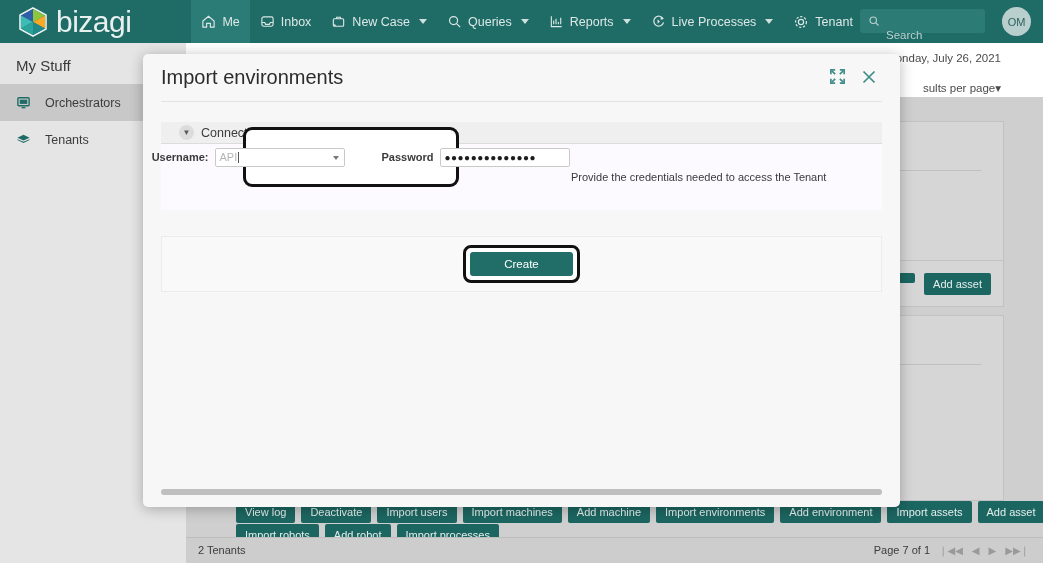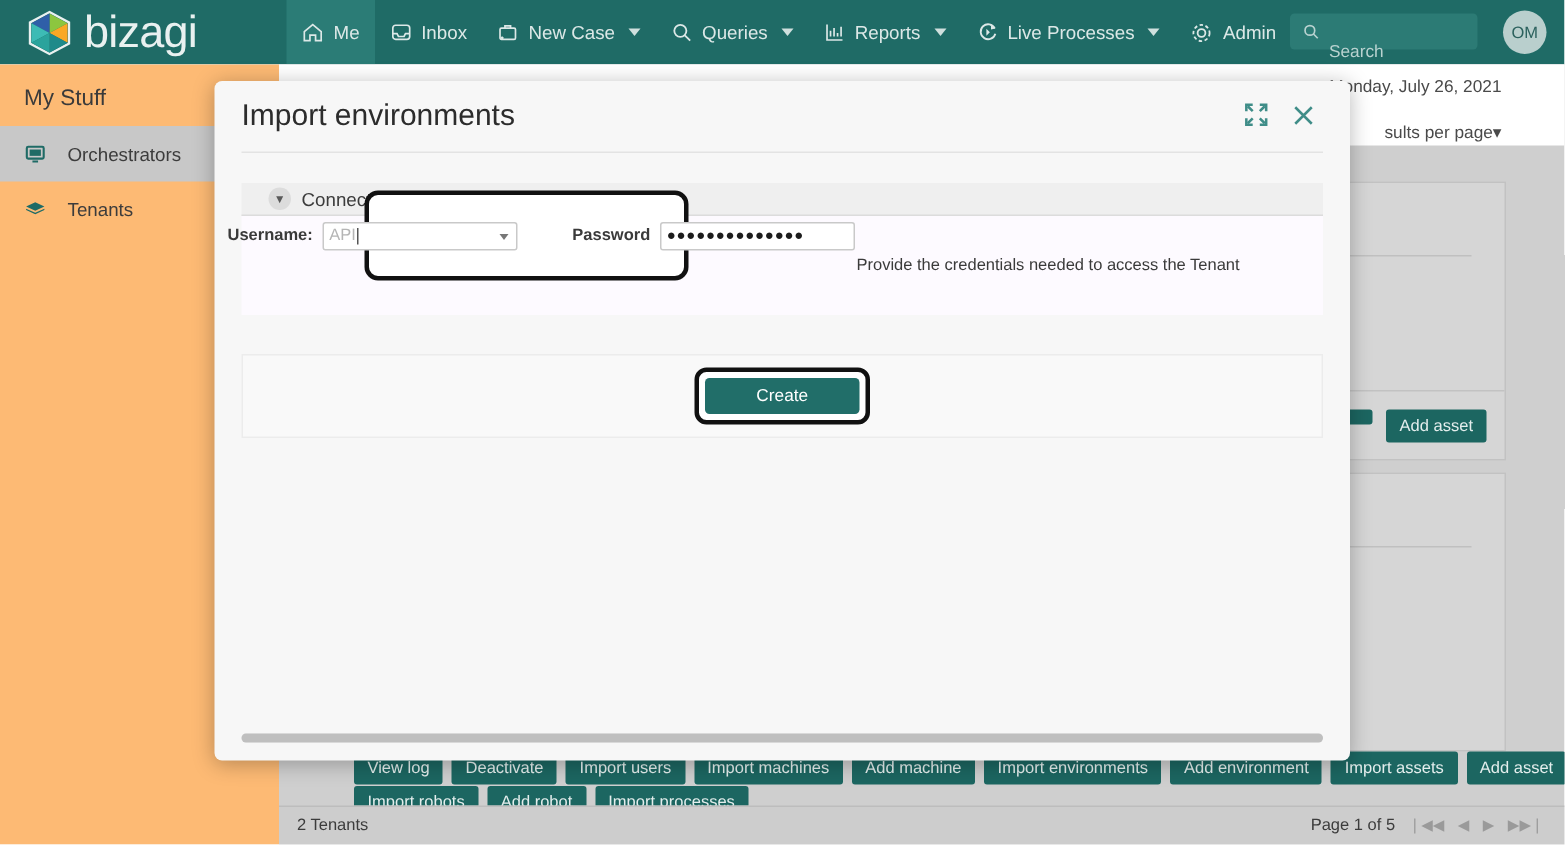--- a/index.html
+++ b/index.html
@@ -68,21 +68,21 @@
 
   
   .bgpage {
     position: absolute; top: 43px; left: 0;
     width: 1043px; height: 520px;
     background: #ffffff;
   }
   .sidebar {
     position: absolute; top: 0; left: 0;
     width: 186px; height: 520px;
-    background: #fdba74;
+    background: #e5e5e5;
   }
   .sidebar-title {
     padding: 14px 0 10px 16px;
     font-size: 15px; color: #3a3a3a;
   }
   .side-item {
     display: flex; align-items: center; gap: 14px;
     padding: 11px 0 11px 16px;
     font-size: 12.5px; color: #3c3c3c; cursor: pointer;
   }
@@ -350,21 +350,21 @@
         <span class="caret"></span>
       </div>
 
       <div class="nav-item">
         <span class="ico">
           <svg width="16" height="16" viewBox="0 0 16 16">
               <circle cx="8" cy="8" r="2.6" fill="none" stroke="#dce8e7" stroke-width="1.2"></circle>
               <circle cx="8" cy="8" r="5.4" fill="none" stroke="#dce8e7" stroke-width="1.2" stroke-dasharray="2.3 1.7"></circle>
             </svg>
         </span>
-        <span>Admin</span>
+        <span>Tenant</span>
         <span class="caret"></span>
       </div>
     </div>
 
     <div class="search-box">
       <span>
         <svg width="12" height="12" viewBox="0 0 16 16">
             <circle cx="7" cy="7" r="4.3" fill="none" stroke="#b9d2d0" stroke-width="1.5"></circle>
             <path d="M10.2 10.2 14 14" stroke="#b9d2d0" stroke-width="1.5"></path>
           </svg>
@@ -436,21 +436,21 @@
 
       <div class="toolrow" style="left:50px;top:481px;">
         <button class="tbtn" style="position:relative;">Import robots</button>
         <button class="tbtn" style="position:relative;">Add robot</button>
         <button class="tbtn" style="position:relative;">Import processes</button>
       </div>
 
       <div class="footbar">
         <span class="lbl">2 Tenants</span>
         <span class="pager">
-          <span>Page 1 of 5</span>
+          <span>Page 7 of 1</span>
           <span class="ar">❘◀◀</span>
           <span class="ar">◀</span>
           <span class="ar">▶</span>
           <span class="ar">▶▶❘</span>
         </span>
       </div>
     </div>
   </div>
 
   <div class="overlay"></div>

